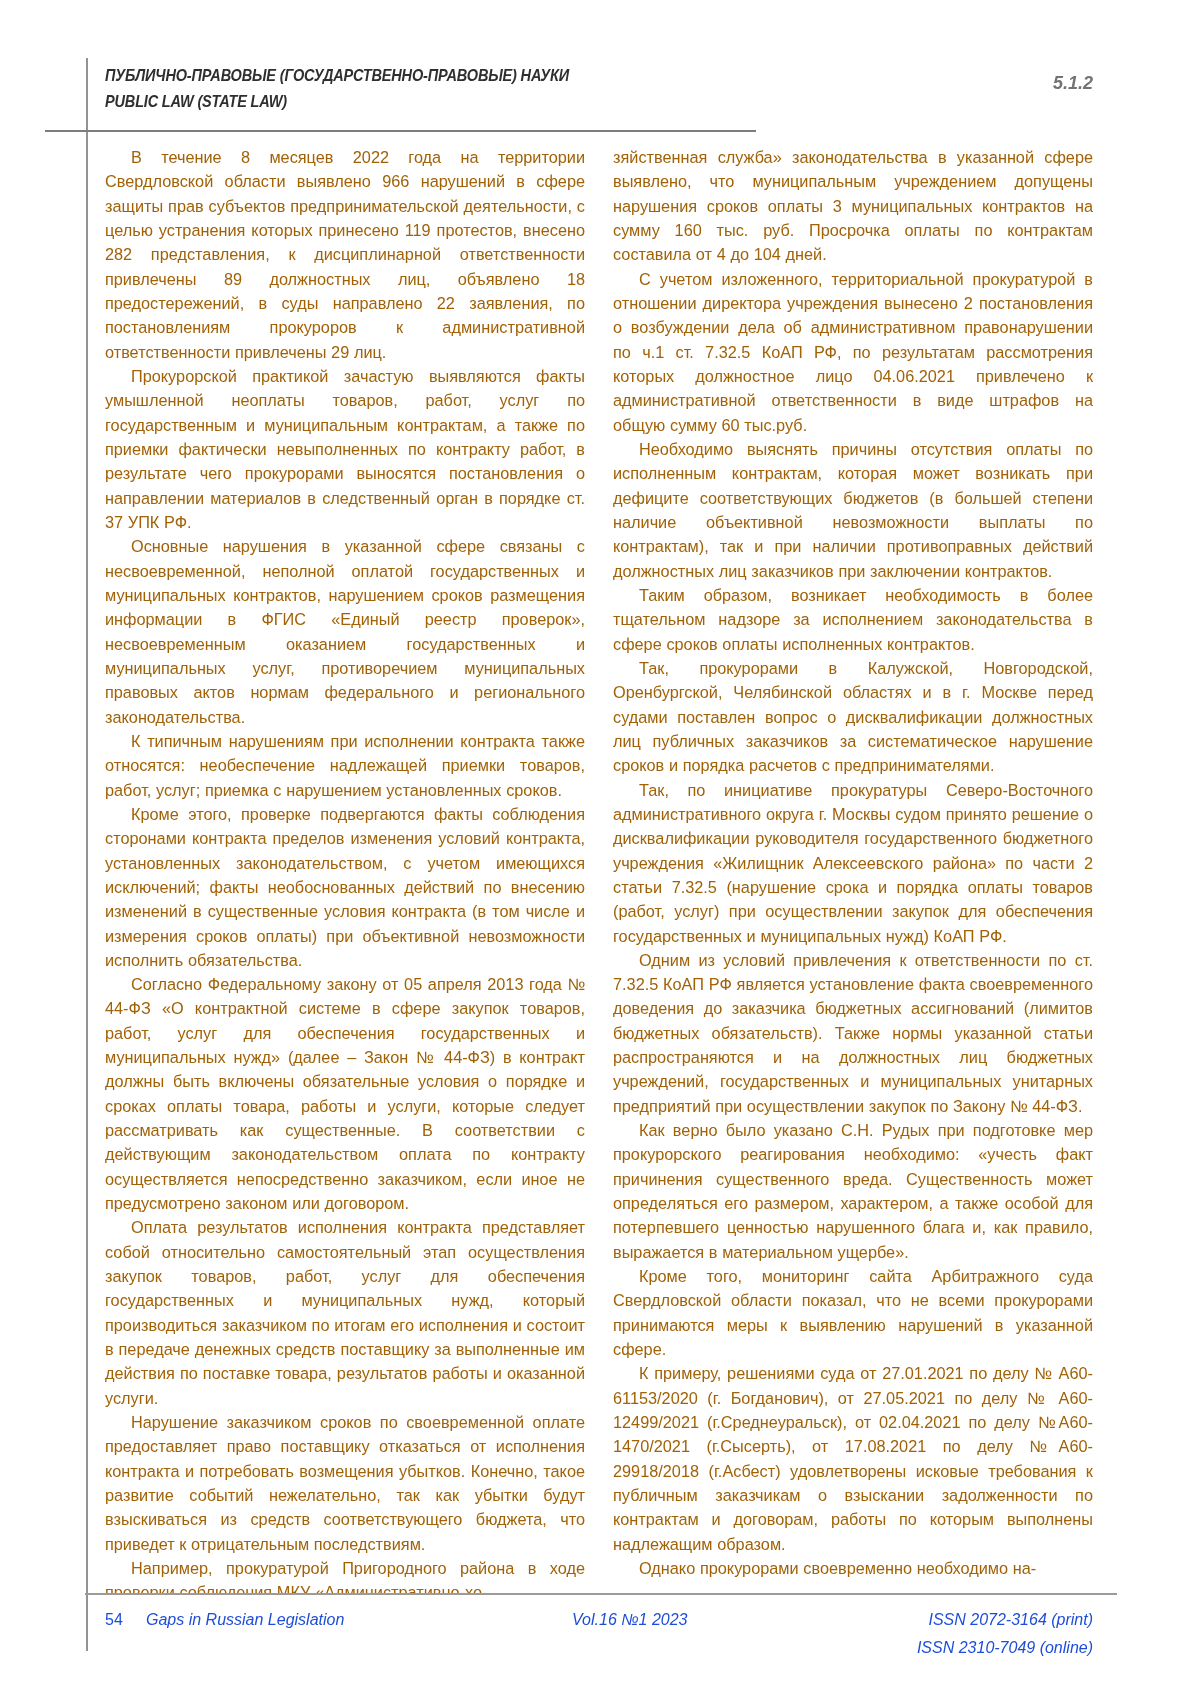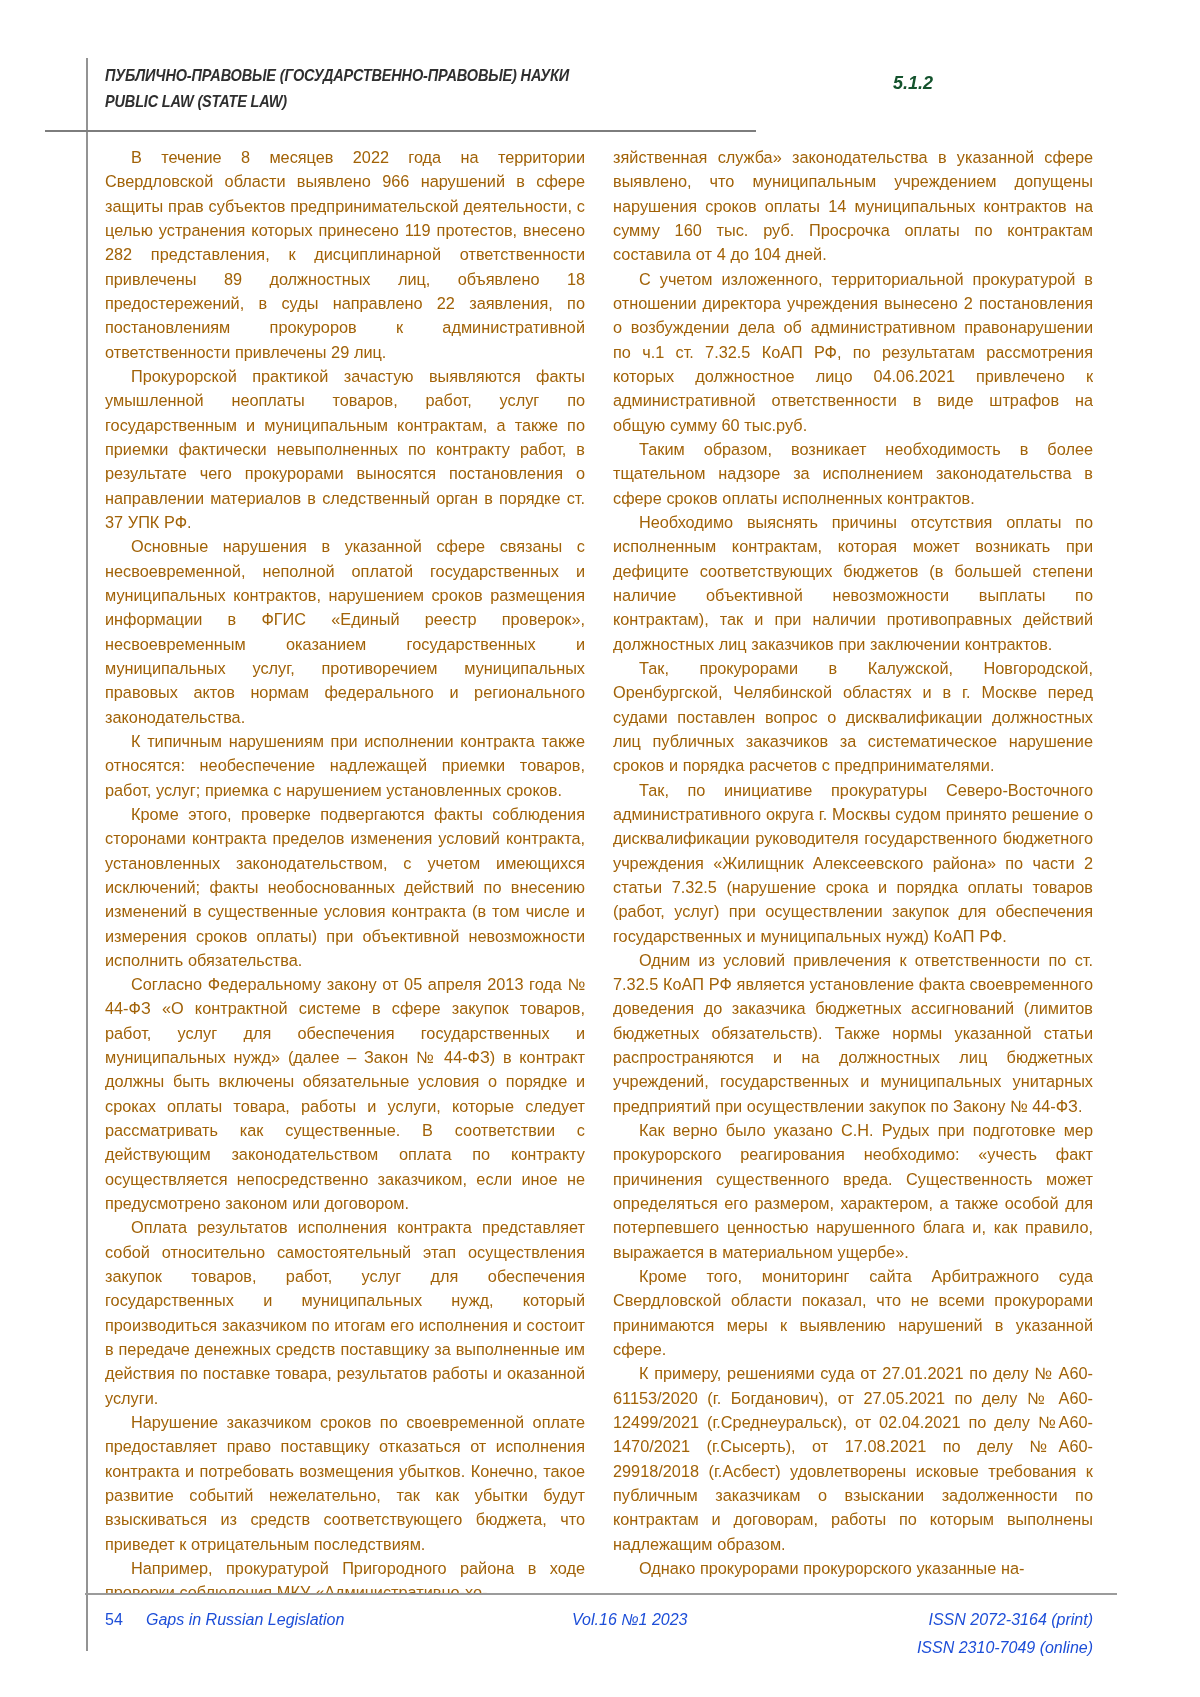--- a/index.html
+++ b/index.html
@@ -18,22 +18,22 @@
   }
 
   
   .header { position:absolute; left:105px; top:46px; width:990px; }
   .header-titles {
     font-weight:bold; font-style:italic; font-size:16.5px; line-height:26px;
     color:#2f2f2f; letter-spacing:-0.2px;
     transform:scaleX(0.88); transform-origin:left top; white-space:nowrap;
   }
   .section-num {
-    position:absolute; right:107px; top:57px; width:200px; 
-    font-weight:bold; font-style:italic; font-size:18px; color:#14532d;
+    position:absolute; right:107px; top:57px; width:200px; text-align:right;
+    font-weight:bold; font-style:italic; font-size:18px; color:#737373;
   }
   .header-rule {
     position:absolute; left:45px; top:114px; width:711px; height:2px;
     background:#7d7d7d;
   }
 
   
   .columns {
     position:absolute; left:105px; top:129px; width:988px; height:1448px;
     display:flex; gap:28px; overflow:hidden;
@@ -80,31 +80,31 @@
         <p class="para indent">Прокурорской практикой зачастую выявляются факты умышленной неоплаты товаров, работ, услуг по государственным и муниципальным контрактам, а также по приемки фактически невыполненных по контракту работ, в результате чего прокурорами выносятся постановления о направлении материалов в следственный орган в порядке ст. 37 УПК РФ.</p>
         <p class="para indent">Основные нарушения в указанной сфере связаны с несвоевременной, неполной оплатой государственных и муниципальных контрактов, нарушением сроков размещения информации в ФГИС «Единый реестр проверок», несвоевременным оказанием государственных и муниципальных услуг, противоречием муниципальных правовых актов нормам федерального и регионального законодательства.</p>
         <p class="para indent">К типичным нарушениям при исполнении контракта также относятся: необеспечение надлежащей приемки товаров, работ, услуг; приемка с нарушением установленных сроков.</p>
         <p class="para indent">Кроме этого, проверке подвергаются факты соблюдения сторонами контракта пределов изменения условий контракта, установленных законодательством, с учетом имеющихся исключений; факты необоснованных действий по внесению изменений в существенные условия контракта (в том числе и измерения сроков оплаты) при объективной невозможности исполнить обязательства.</p>
         <p class="para indent">Согласно Федеральному закону от 05 апреля 2013 года № 44-ФЗ «О контрактной системе в сфере закупок товаров, работ, услуг для обеспечения государственных и муниципальных нужд» (далее – Закон № 44-ФЗ) в контракт должны быть включены обязательные условия о порядке и сроках оплаты товара, работы и услуги, которые следует рассматривать как существенные. В соответствии с действующим законодательством оплата по контракту осуществляется непосредственно заказчиком, если иное не предусмотрено законом или договором.</p>
         <p class="para indent">Оплата результатов исполнения контракта представляет собой относительно самостоятельный этап осуществления закупок товаров, работ, услуг для обеспечения государственных и муниципальных нужд, который производиться заказчиком по итогам его исполнения и состоит в передаче денежных средств поставщику за выполненные им действия по поставке товара, результатов работы и оказанной услуги.</p>
         <p class="para indent">Нарушение заказчиком сроков по своевременной оплате предоставляет право поставщику отказаться от исполнения контракта и потребовать возмещения убытков. Конечно, такое развитие событий нежелательно, так как убытки будут взыскиваться из средств соответствующего бюджета, что приведет к отрицательным последствиям.</p>
         <p class="para indent">Например, прокуратурой Пригородного района в ходе проверки соблюдения МКУ «Административно-хо-</p>
       </div>
     <div class="col" id="col-right">
-        <p class="para">зяйственная служба» законодательства в указанной сфере выявлено, что муниципальным учреждением допущены нарушения сроков оплаты 14 муниципальных контрактов на сумму 160 тыс. руб. Просрочка оплаты по контрактам составила от 4 до 104 дней.</p>
+        <p class="para">зяйственная служба» законодательства в указанной сфере выявлено, что муниципальным учреждением допущены нарушения сроков оплаты 3 муниципальных контрактов на сумму 160 тыс. руб. Просрочка оплаты по контрактам составила от 4 до 104 дней.</p>
         <p class="para indent">С учетом изложенного, территориальной прокуратурой в отношении директора учреждения вынесено 2 постановления о возбуждении дела об административном правонарушении по ч.1 ст. 7.32.5 КоАП РФ, по результатам рассмотрения которых должностное лицо 04.06.2021 привлечено к административной ответственности в виде штрафов на общую сумму 60 тыс.руб.</p>
+        <p class="para indent">Необходимо выяснять причины отсутствия оплаты по исполненным контрактам, которая может возникать при дефиците соответствующих бюджетов (в большей степени наличие объективной невозможности выплаты по контрактам), так и при наличии противоправных действий должностных лиц заказчиков при заключении контрактов.</p>
         <p class="para indent">Таким образом, возникает необходимость в более тщательном надзоре за исполнением законодательства в сфере сроков оплаты исполненных контрактов.</p>
-        <p class="para indent">Необходимо выяснять причины отсутствия оплаты по исполненным контрактам, которая может возникать при дефиците соответствующих бюджетов (в большей степени наличие объективной невозможности выплаты по контрактам), так и при наличии противоправных действий должностных лиц заказчиков при заключении контрактов.</p>
         <p class="para indent">Так, прокурорами в Калужской, Новгородской, Оренбургской, Челябинской областях и в г. Москве перед судами поставлен вопрос о дисквалификации должностных лиц публичных заказчиков за систематическое нарушение сроков и порядка расчетов с предпринимателями.</p>
         <p class="para indent">Так, по инициативе прокуратуры Северо-Восточного административного округа г. Москвы судом принято решение о дисквалификации руководителя государственного бюджетного учреждения «Жилищник Алексеевского района» по части 2 статьи 7.32.5 (нарушение срока и порядка оплаты товаров (работ, услуг) при осуществлении закупок для обеспечения государственных и муниципальных нужд) КоАП РФ.</p>
         <p class="para indent">Одним из условий привлечения к ответственности по ст. 7.32.5 КоАП РФ является установление факта своевременного доведения до заказчика бюджетных ассигнований (лимитов бюджетных обязательств). Также нормы указанной статьи распространяются и на должностных лиц бюджетных учреждений, государственных и муниципальных унитарных предприятий при осуществлении закупок по Закону № 44-ФЗ.</p>
         <p class="para indent">Как верно было указано С.Н. Рудых при подготовке мер прокурорского реагирования необходимо: «учесть факт причинения существенного вреда. Существенность может определяться его размером, характером, а также особой для потерпевшего ценностью нарушенного блага и, как правило, выражается в материальном ущербе».</p>
         <p class="para indent">Кроме того, мониторинг сайта Арбитражного суда Свердловской области показал, что не всеми прокурорами принимаются меры к выявлению нарушений в указанной сфере.</p>
         <p class="para indent">К примеру, решениями суда от 27.01.2021 по делу № А60-61153/2020 (г. Богданович), от 27.05.2021 по делу № А60-12499/2021 (г.Среднеуральск), от 02.04.2021 по делу №А60-1470/2021 (г.Сысерть), от 17.08.2021 по делу №А60-29918/2018 (г.Асбест) удовлетворены исковые требования к публичным заказчикам о взыскании задолженности по контрактам и договорам, работы по которым выполнены надлежащим образом.</p>
-        <p class="para indent">Однако прокурорами прокурорского указанные на-</p>
+        <p class="para indent">Однако прокурорами своевременно необходимо на-</p>
       </div>
   </main>
 
   <div class="footer-rule"></div>
   <footer>
     <span class="footer-item fp-num">54</span>
     <span class="footer-item fp-journal">Gaps in Russian Legislation</span>
     <span class="footer-item fp-issue">Vol.16  №1  2023</span>
     <span class="footer-item fp-issn fp-issn1">ISSN 2072-3164 (print)</span>
     <span class="footer-item fp-issn fp-issn2">ISSN 2310-7049 (online)</span>

